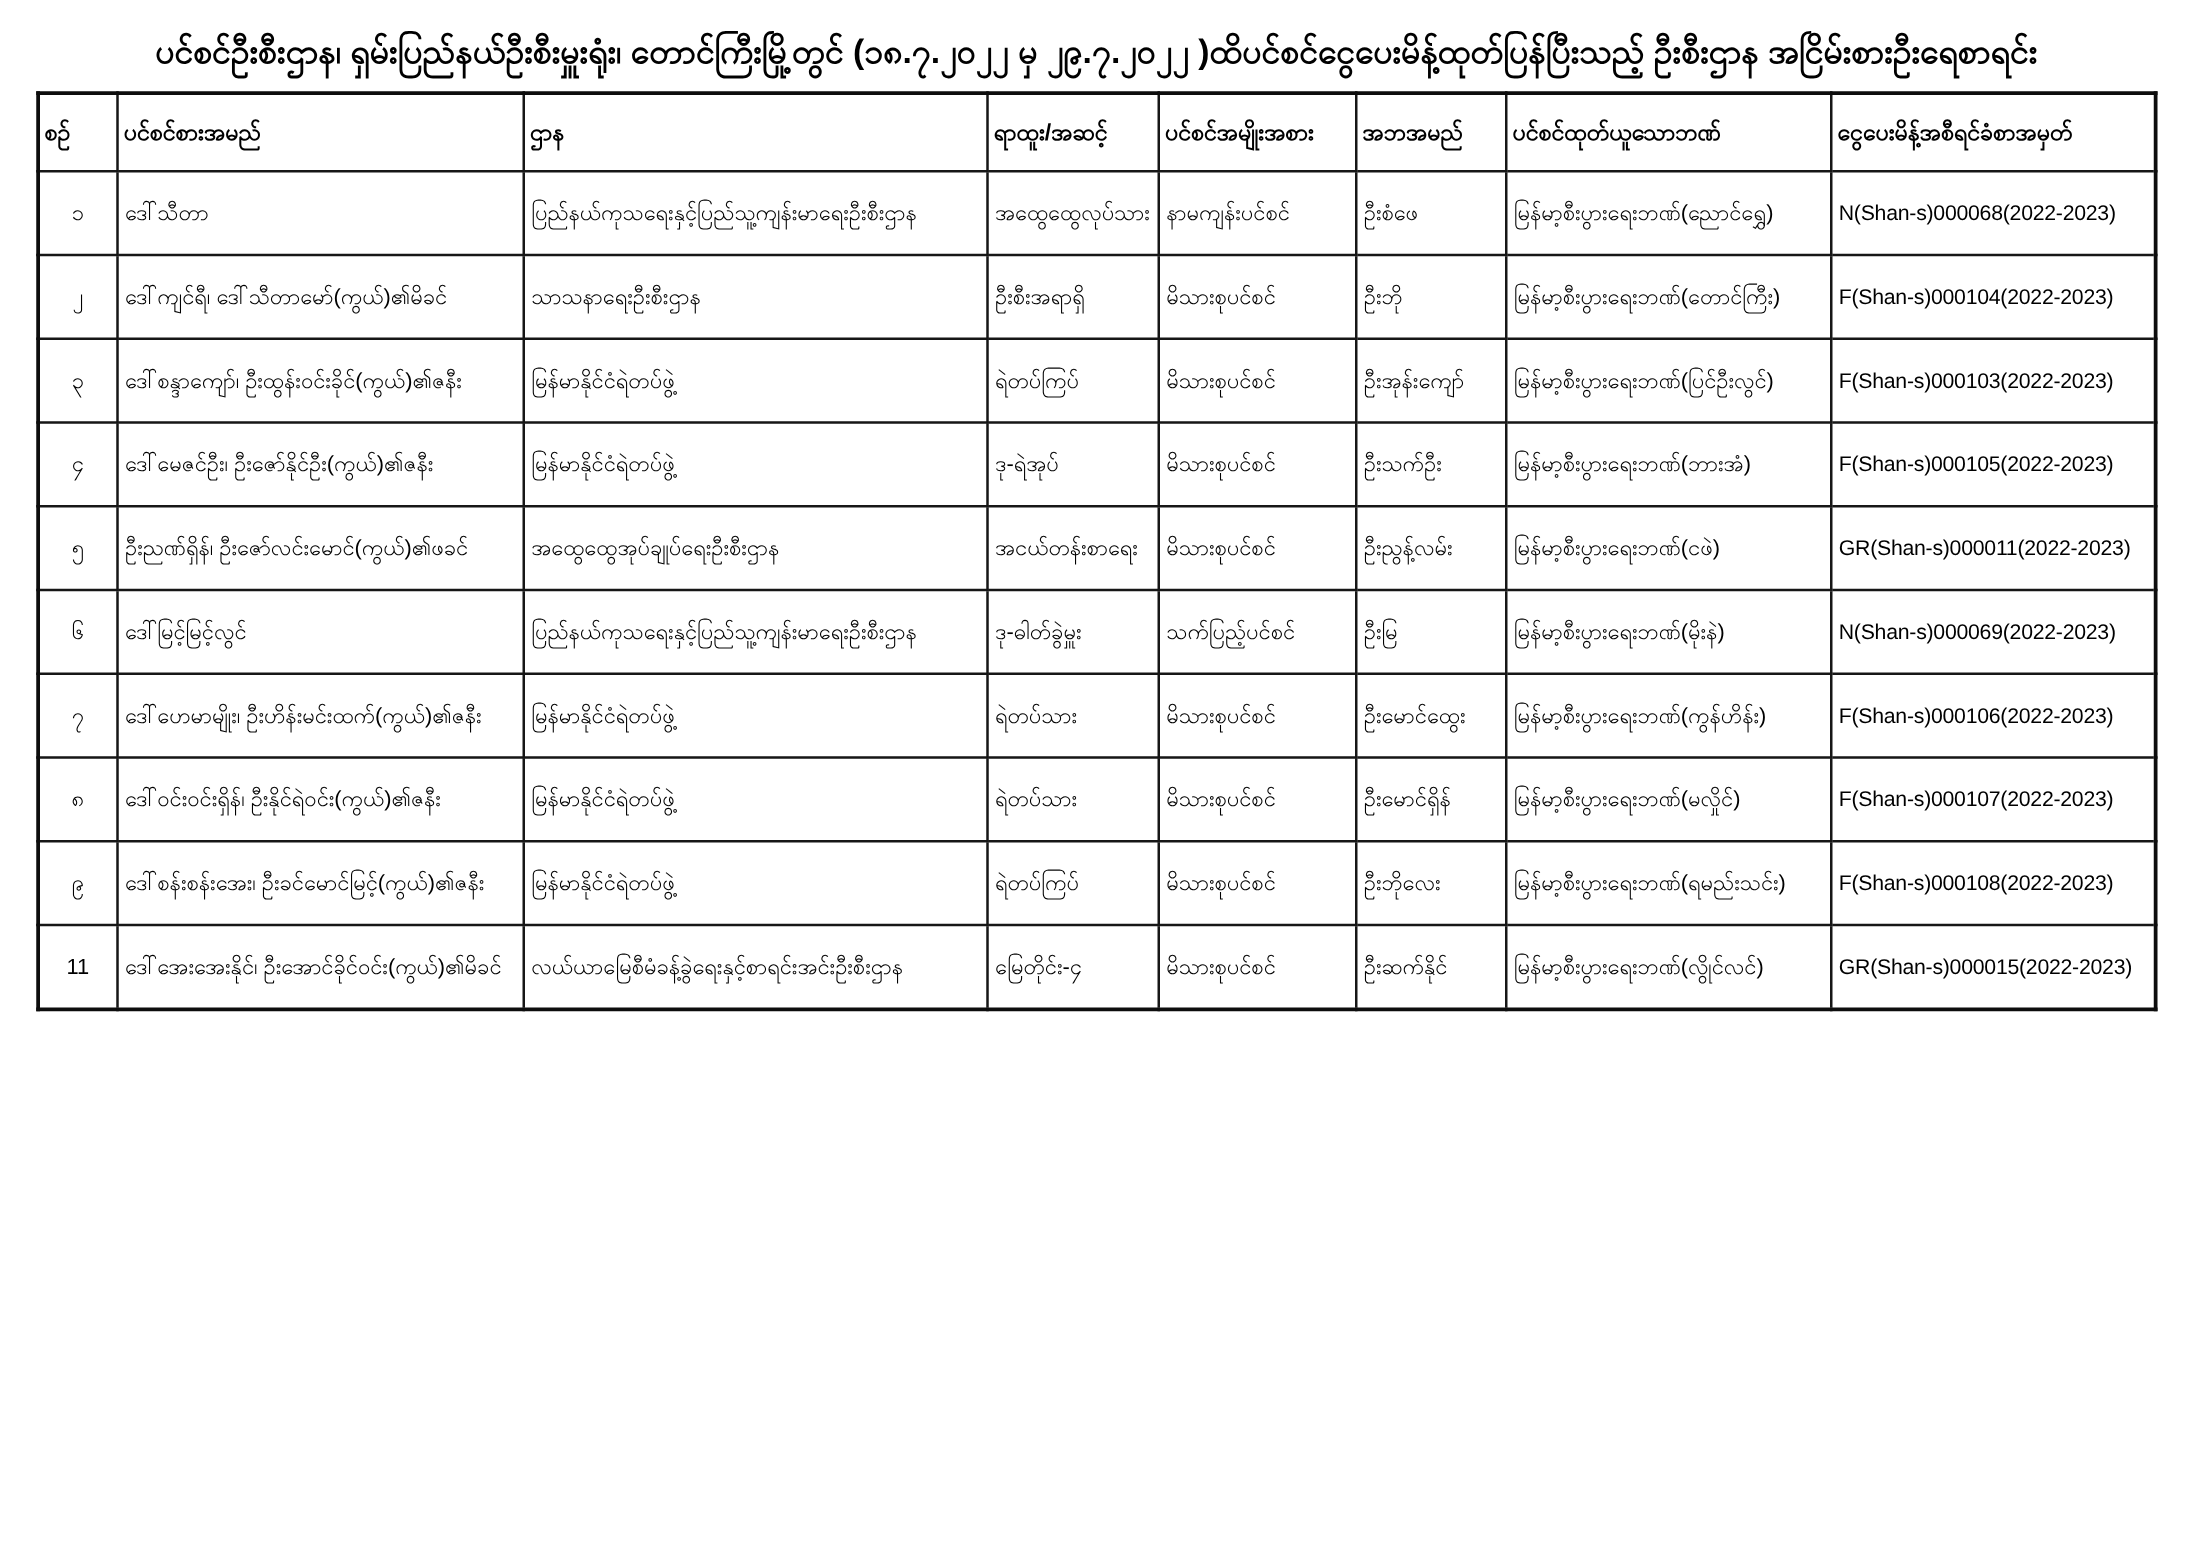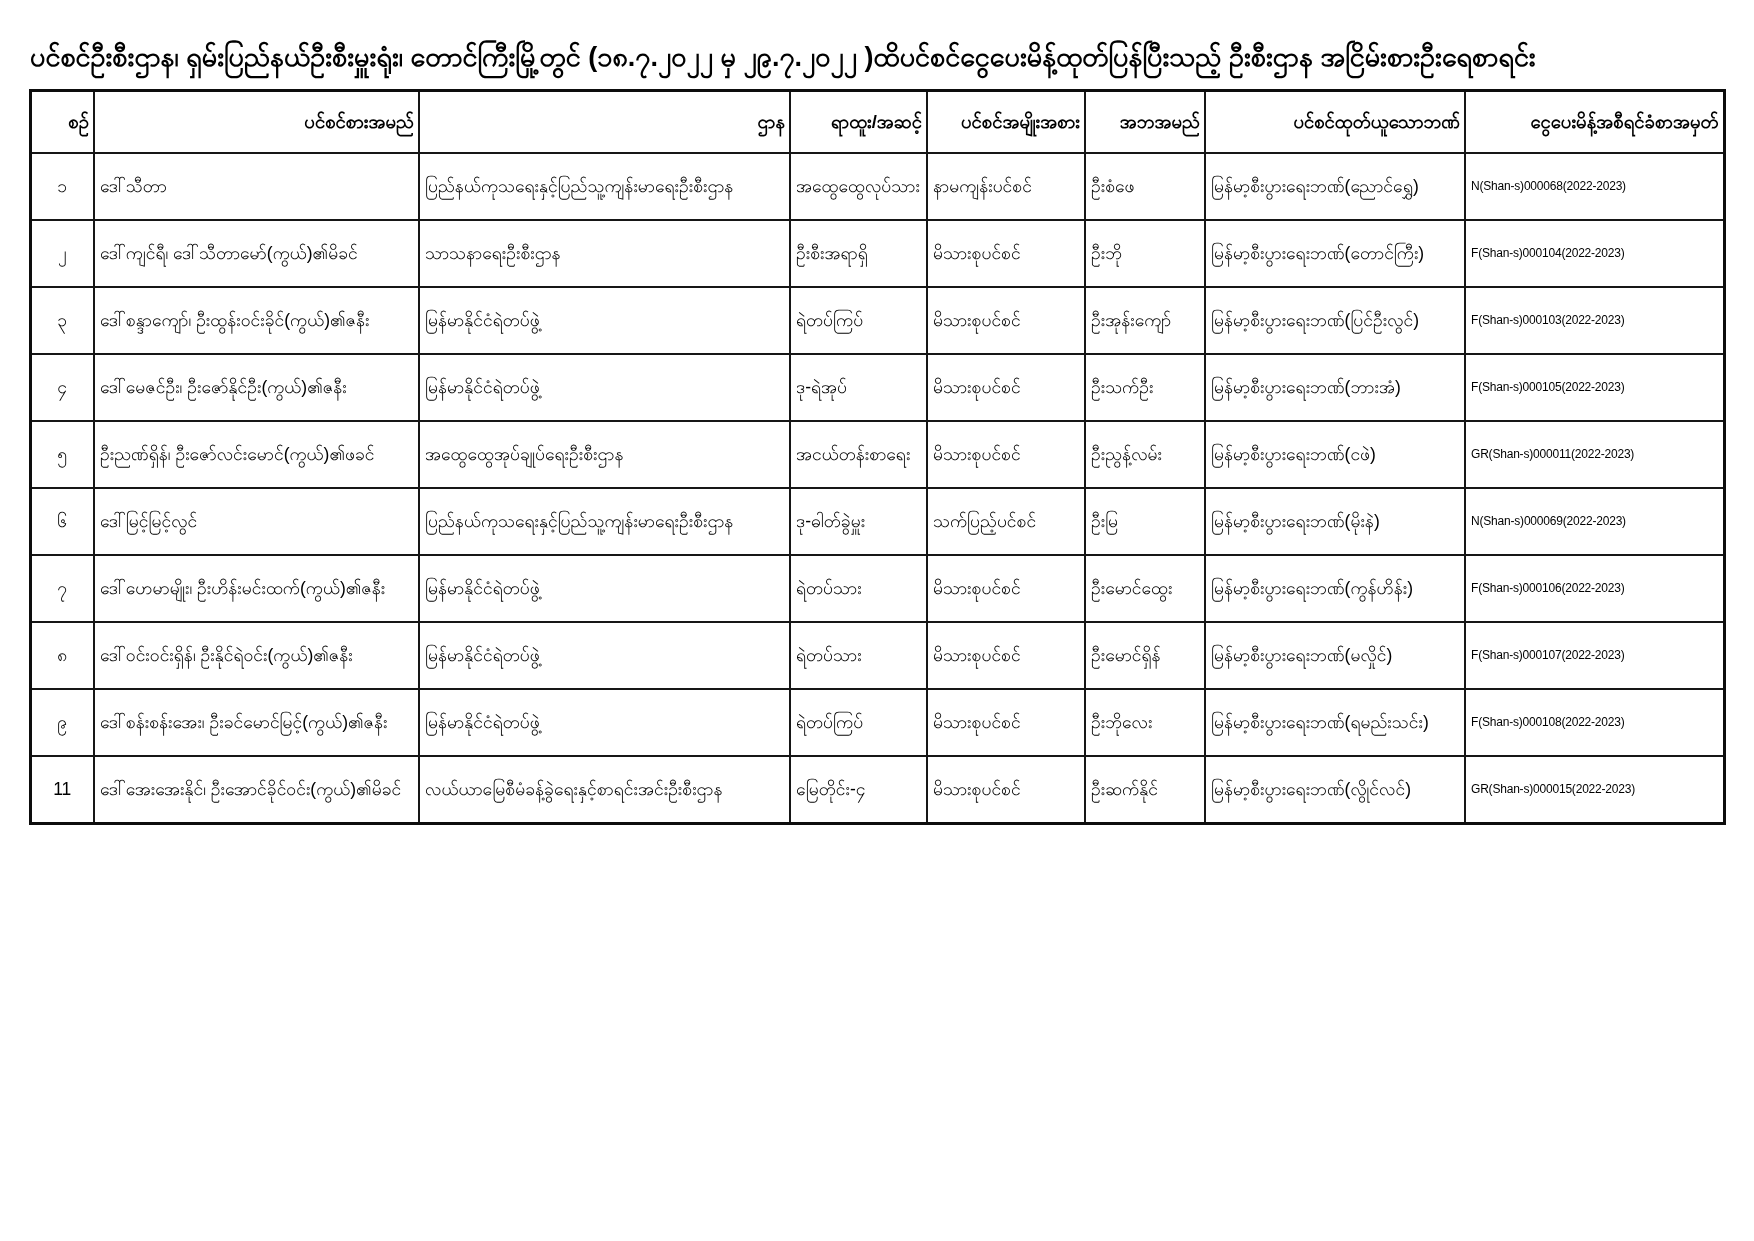--- a/index.html
+++ b/index.html
@@ -4,22 +4,22 @@
 <style>
   html,body{margin:0;padding:0;}
   body{
     width:1754px;height:1241px;
     background:#ffffff;color:#000000;
     font-family:"Liberation Sans","DejaVu Sans",sans-serif;
     overflow:hidden;
   }
   .page{width:1754px;height:1241px;position:relative;}
   .doc-title{
-    margin:0;padding:36px 30px 0 30px;
-    text-align:left;
+    margin:0;padding:20px 30px 0 30px;
+    text-align:center;
     font-size:27px;font-weight:700;
     line-height:1.6;
     letter-spacing:0;
   }
   table.pension{
     width:1694px;
     margin:10px auto 0 auto;
     border-collapse:collapse;
     table-layout:fixed;
     border:3px solid #0d0d0d;
@@ -27,34 +27,34 @@
   th,td{
     border:2px solid #161616;
     vertical-align:middle;
     overflow:hidden;
     word-wrap:break-word;
   }
   th{
     height:56px;
     font-size:18.5px;
     font-weight:700;
-    text-align:right;
+    text-align:left;
     padding:2px 4px;
     line-height:1.5;
   }
   td{
     height:61px;
     font-size:17.5px;
     font-weight:400;
     text-align:left;
     padding:2px 5px;
     line-height:1.55;
   }
   td.center{text-align:center;padding:2px 2px;}
-  td.col-order{font-size:12px;letter-spacing:-0.2px;}
+  td.col-order{font-size:17px;letter-spacing:-0.2px;}
 </style>
 </head>
 <body>
 
 <div class="page">
 
   <h1 class="doc-title">ပင်စင်ဦးစီးဌာန၊ ရှမ်းပြည်နယ်ဦးစီးမှူးရုံး၊ တောင်ကြီးမြို့တွင် (၁၈.၇.၂၀၂၂ မှ ၂၉.၇.၂၀၂၂ )ထိပင်စင်ငွေပေးမိန့်ထုတ်ပြန်ပြီးသည့် ဦးစီးဌာန အငြိမ်းစားဦးရေစာရင်း</h1>
 
   <table class="pension">
     <colgroup>

